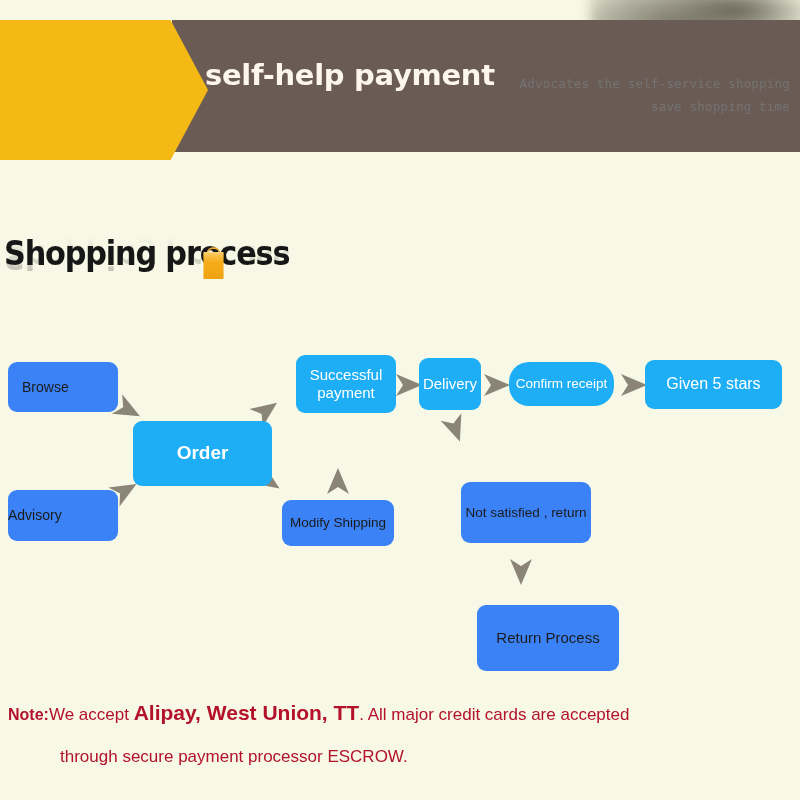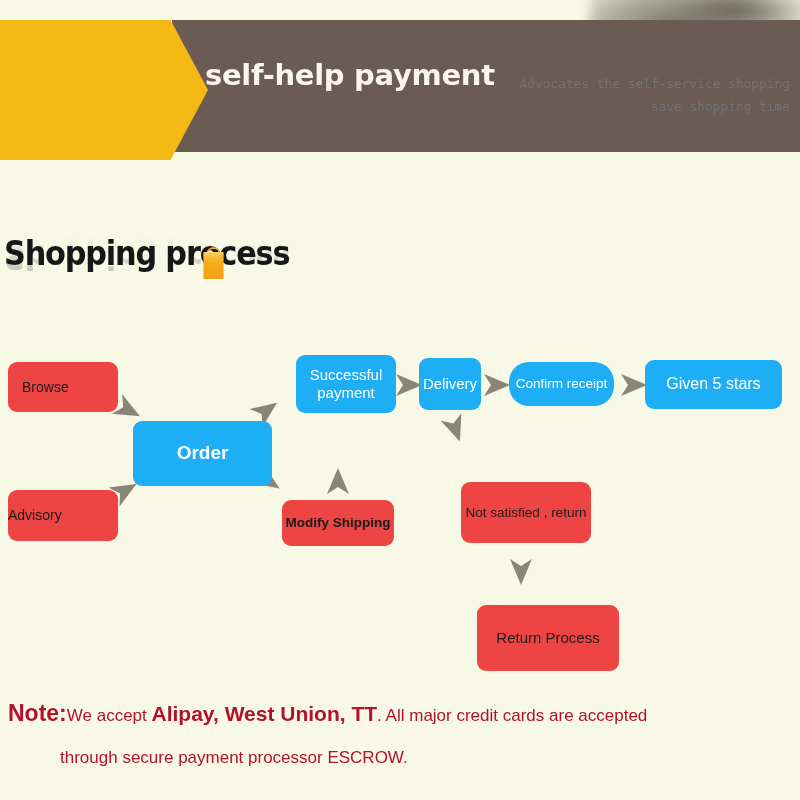--- a/index.html
+++ b/index.html
@@ -139,21 +139,21 @@
     border-radius: 9px;
     display: flex;
     align-items: center;
     justify-content: center;
     text-align: center;
     font-family: "Liberation Sans", sans-serif;
     box-sizing: border-box;
     line-height: 1.18;
   }
   .node.gray {
-    background: #ef4444;
+    background: #3b82f6;
     color: #1b1b1b;
     font-size: 14px;
   }
   .node.blue {
     background: #1eaef5;
     color: #ffffff;
     font-size: 15px;
   }
   .node.blue.big { font-size: 19px; }
 
@@ -161,21 +161,21 @@
   .note {
     position: absolute;
     left: 8px;
     top: 692px;
     width: 780px;
     color: #b3122a;
     font-family: "Liberation Sans", sans-serif;
     font-size: 17px;
     line-height: 42px;
   }
-  .note .lead { font-size: 23px; font-weight: bold; }
+  .note .lead { font-size: 16px; font-weight: bold; }
   .note .strong { font-size: 21px; font-weight: bold; }
   .note .line2 { display: block; padding-left: 52px; }
 </style>
 </head>
 <body>
 
 <div class="top-artifact"></div>
 <div class="top-artifact2"></div>
 
 <div class="banner">
@@ -266,21 +266,21 @@
 
   <div class="node blue big" style="left:133px; top:421px; width:139px; height:65px;font-weight:bold;">
     <span>Order</span>
   </div>
 
   <div class="node blue" style="left:288px; top:355px; width:100px; height:58px; white-space:pre-line;margin-left:8px;">
     <span>Successful
 payment</span>
   </div>
 
-  <div class="node gray" style="left:282px; top:500px; width:112px; height:46px; font-size:13.5px;font-weight:bold;">
+  <div class="node gray" style="left:282px; top:500px; width:112px; height:46px; font-size:13.5px;">
     <span>Modify Shipping</span>
   </div>
 
   <div class="node blue" style="left:419px; top:358px; width:62px; height:52px;">
     <span>Delivery</span>
   </div>
 
   <div class="node blue" style="left:509px; top:362px; width:105px; height:44px; font-size:13.5px;border-radius:20px;">
     <span>Confirm receipt</span>
   </div>

